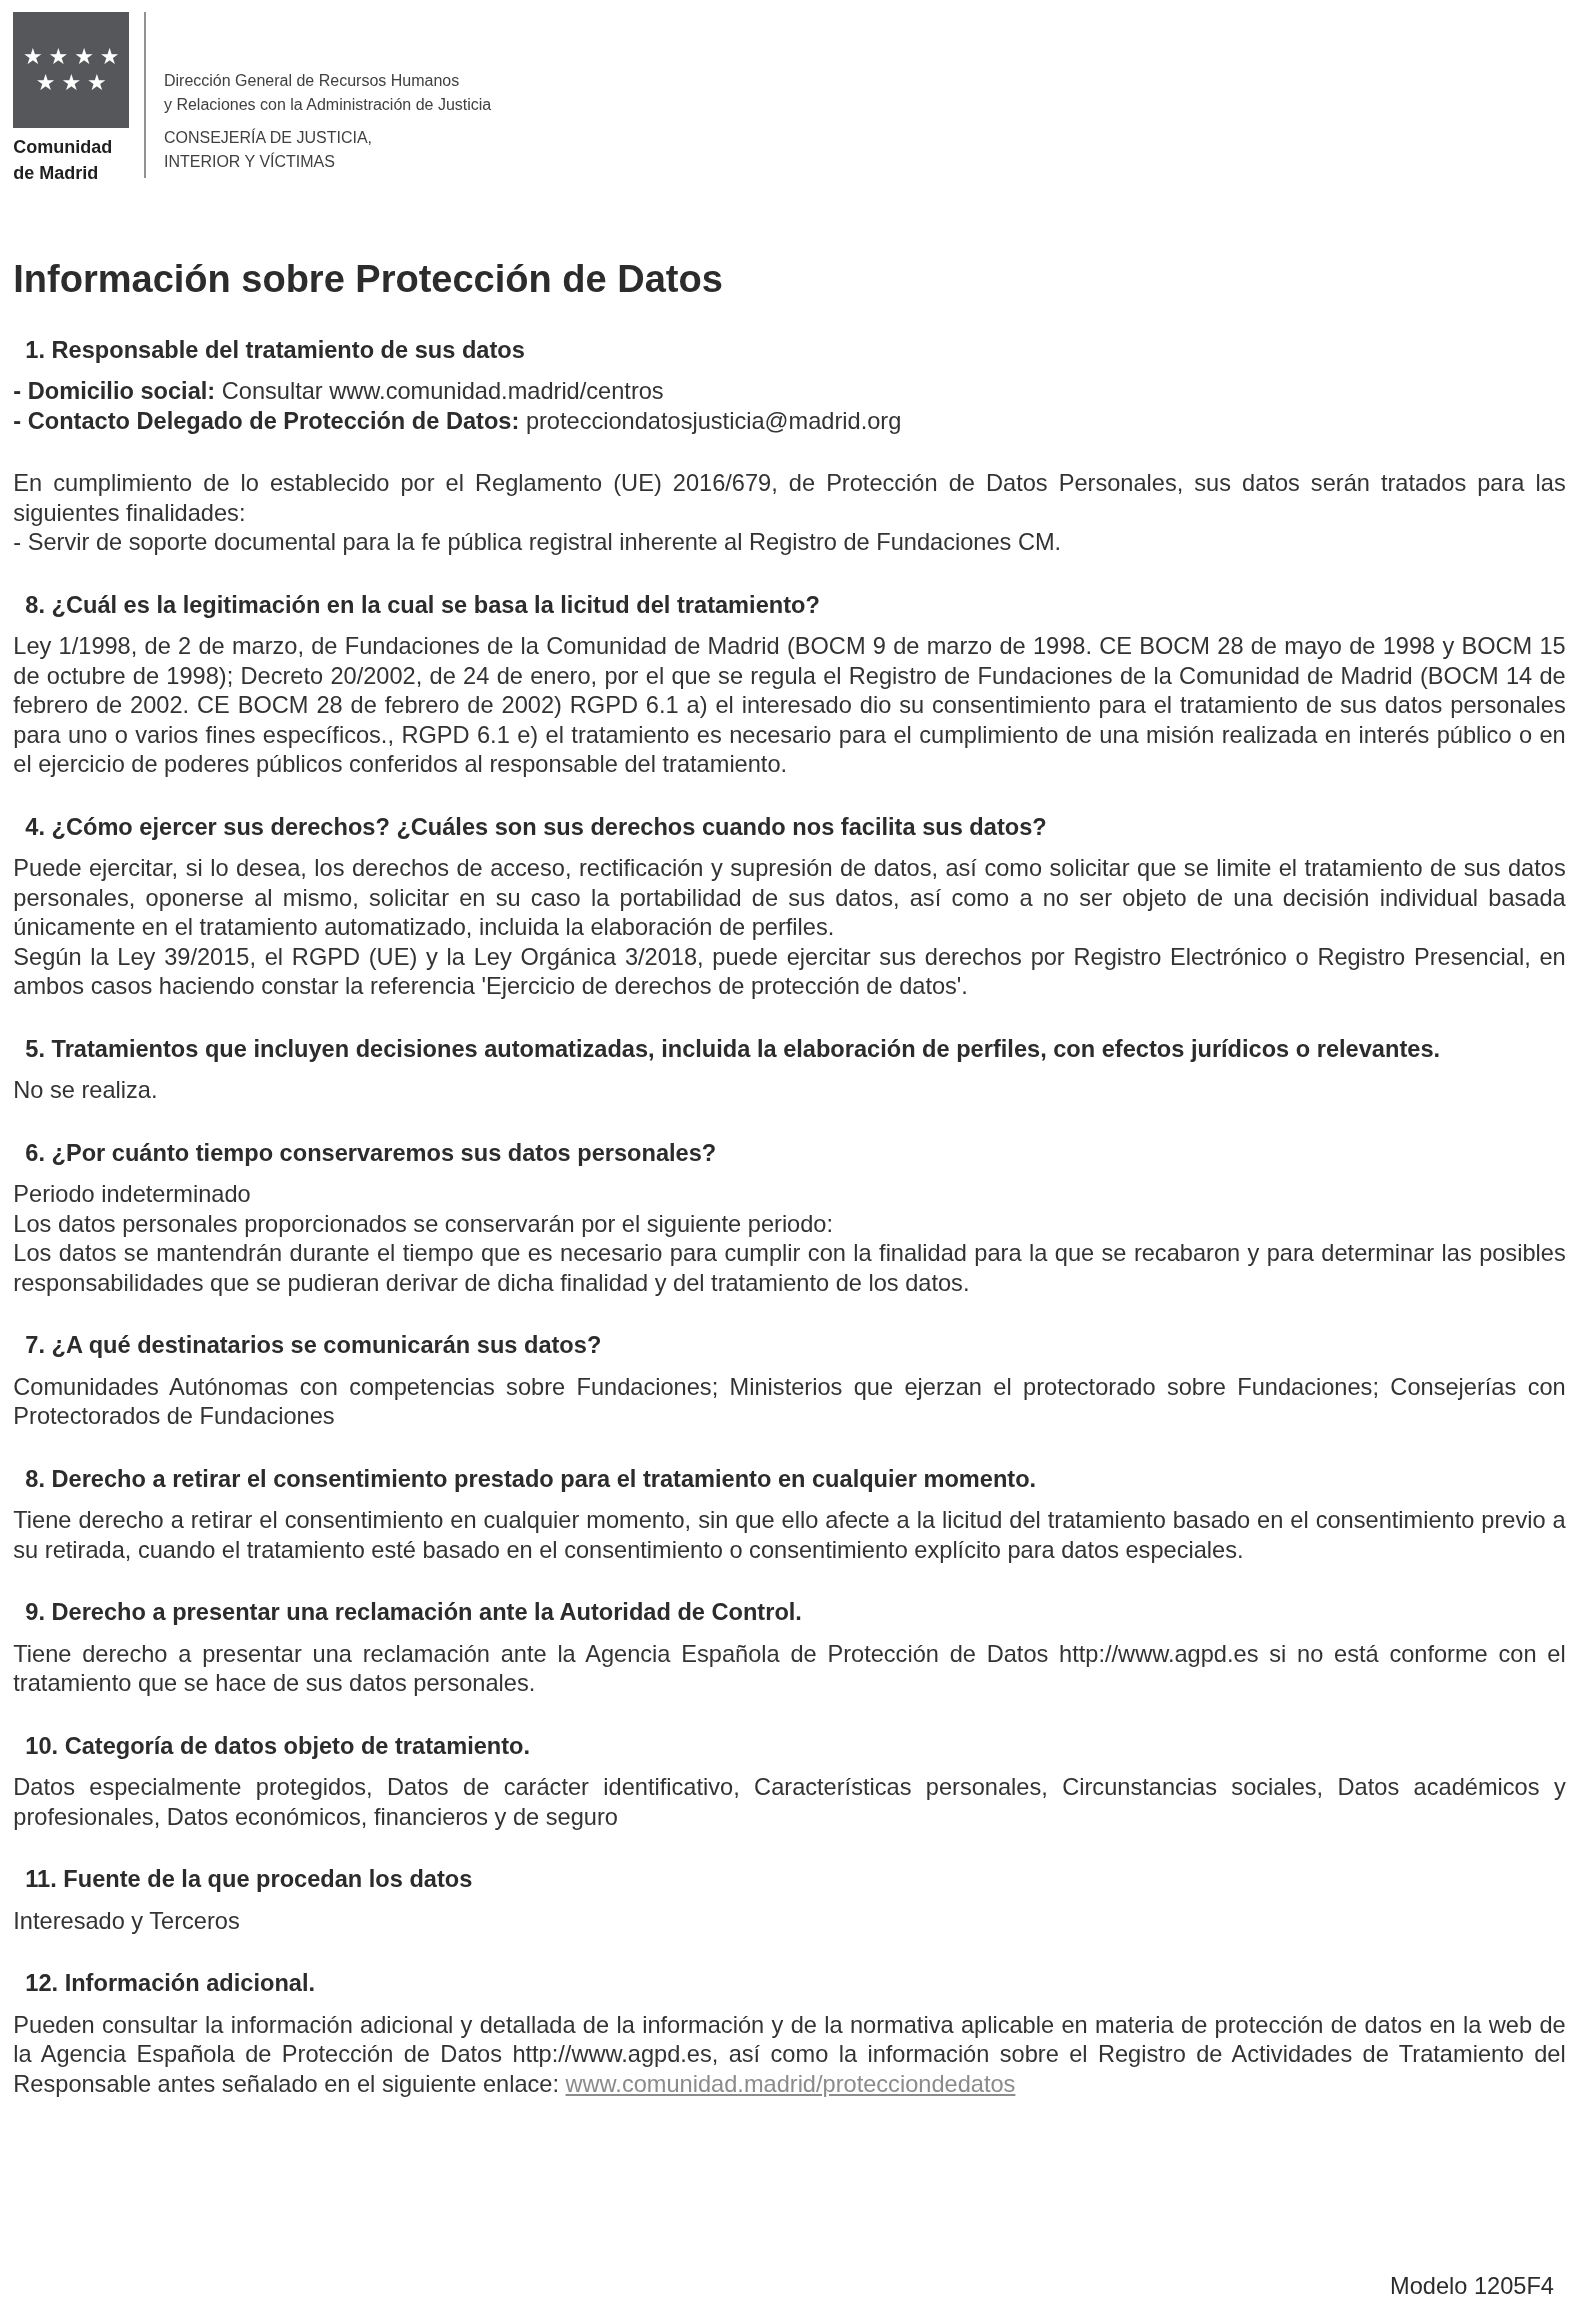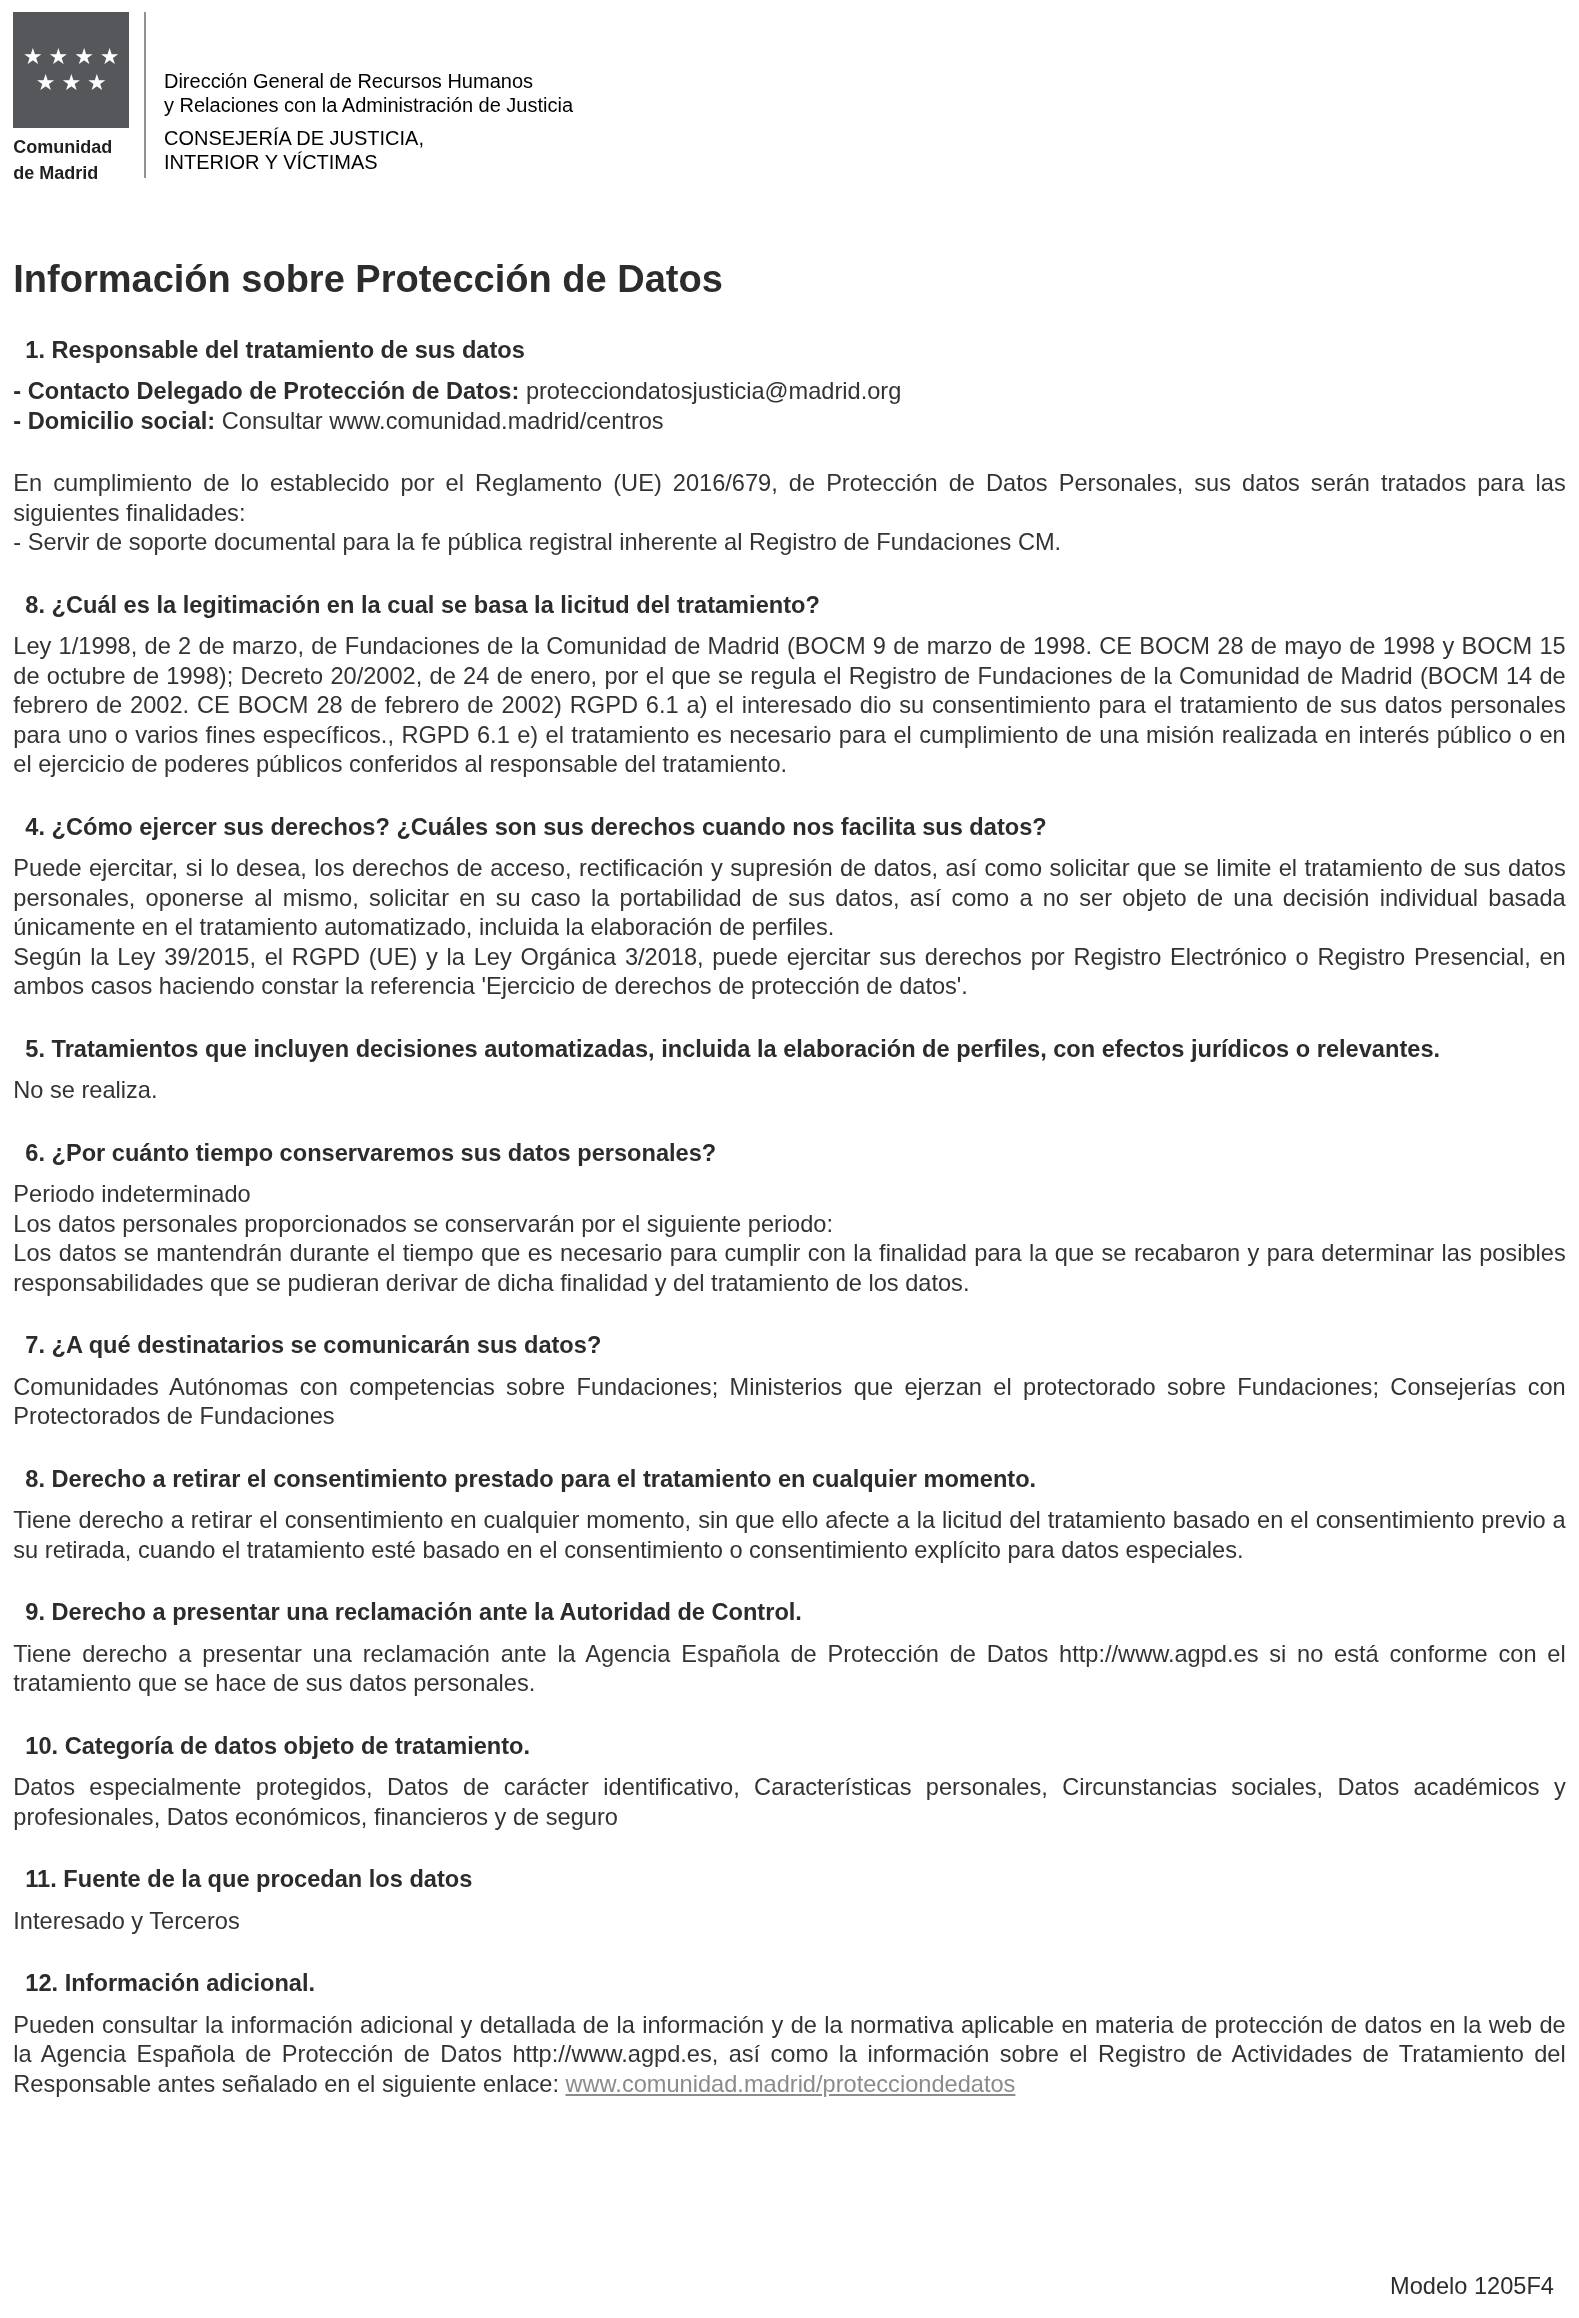--- a/index.html
+++ b/index.html
@@ -45,22 +45,22 @@
   }
   .hdr-divider {
     width: 2.2px;
     height: 166px;
     background: #909195;
     margin: 0 17.7px 0 11.8px;
     flex: 0 0 auto;
   }
   .hdr-right { padding-top: 57px; }
   .dept-line, .consejeria-line {
-    color: #000000;
-    font-size: 20px;
+    color: #404040;
+    font-size: 16px;
     line-height: 24px;
   }
   .consejeria-block { margin-top: 9.6px; }
 
   
   h1 {
     font-size: 38px;
     line-height: 44px;
     margin: 71px 0 35px 0;
     color: #2c2c2c;
@@ -127,22 +127,22 @@
         <div class="consejeria-line">CONSEJERÍA DE JUSTICIA,</div>
         <div class="consejeria-line">INTERIOR Y VÍCTIMAS</div>
       </div>
     </div>
   </div>
 
   <h1>Información sobre Protección de Datos</h1>
 
   <section class="sec first">
     <h2>1. Responsable del tratamiento de sus datos</h2>
+    <p class="para"><b>- Domicilio social: </b><span>Consultar www.comunidad.madrid/centros</span></p>
     <p class="para"><b>- Contacto Delegado de Protección de Datos: </b><span>protecciondatosjusticia@madrid.org</span></p>
-    <p class="para"><b>- Domicilio social: </b><span>Consultar www.comunidad.madrid/centros</span></p>
   </section>
 
   <section class="sec">
     <p class="para">En cumplimiento de lo establecido por el Reglamento (UE) 2016/679, de Protección de Datos Personales, sus datos serán tratados para las siguientes finalidades:</p>
     <p class="para">- Servir de soporte documental para la fe pública registral inherente al Registro de Fundaciones CM.</p>
   </section>
 
   <section class="sec">
     <h2>8. ¿Cuál es la legitimación en la cual se basa la licitud del tratamiento?</h2>
     <p class="para">Ley 1/1998, de 2 de marzo, de Fundaciones de la Comunidad de Madrid (BOCM 9 de marzo de 1998. CE BOCM 28 de mayo de 1998 y BOCM 15 de octubre de 1998); Decreto 20/2002, de 24 de enero, por el que se regula el Registro de Fundaciones de la Comunidad de Madrid (BOCM 14 de febrero de 2002. CE BOCM 28 de febrero de 2002) RGPD 6.1 a) el interesado dio su consentimiento para el tratamiento de sus datos personales para uno o varios fines específicos., RGPD 6.1 e) el tratamiento es necesario para el cumplimiento de una misión realizada en interés público o en el ejercicio de poderes públicos conferidos al responsable del tratamiento.</p>

